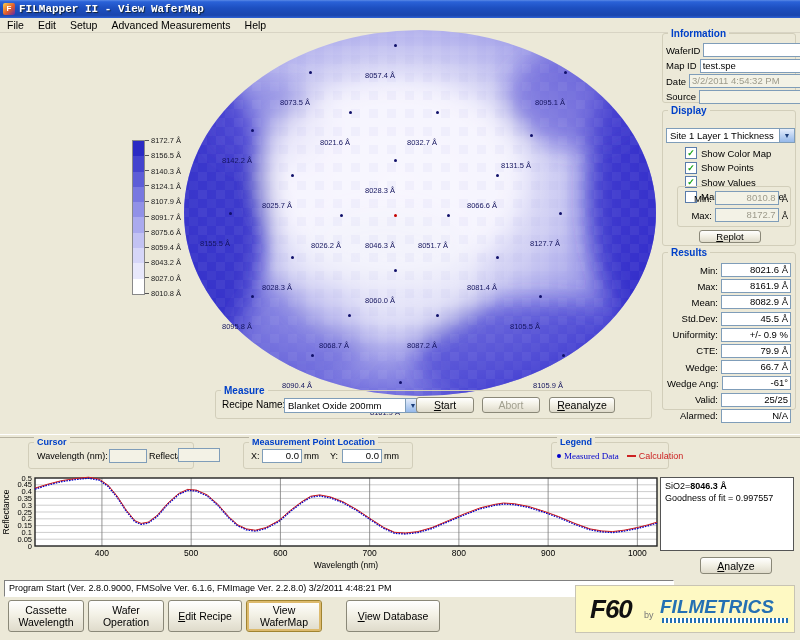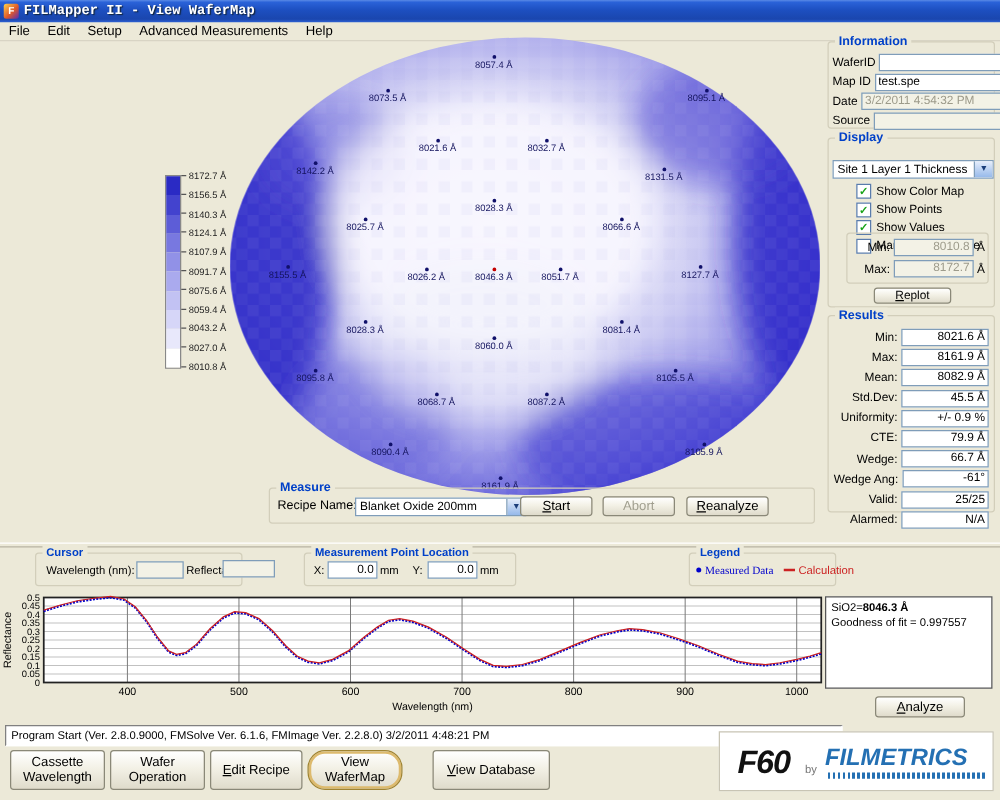--- a/index.html
+++ b/index.html
@@ -42,42 +42,42 @@
     line-height:10px;text-align:center;color:#17a317;font-weight:bold;}
   .cbx .lbl{font-size:9.5px;white-space:nowrap;}
   
   #colorbar{position:absolute;left:132px;top:140px;width:13px;height:155px;
     border:1px solid #888;box-sizing:border-box;display:flex;flex-direction:column;}
   #colorbar .seg{flex:1;}
   .cbarlabel{position:absolute;font-size:7.5px;color:#222;white-space:nowrap;}
   .cbartick{position:absolute;width:4px;height:1px;background:#555;}
   
   #wafer-svg{position:absolute;left:180px;top:28px;}
-  .wpt-label{position:absolute;width:60px;text-align:center;font-size:7.5px;color:#14145e;
-    white-space:nowrap;}
+  .wpt-label{position:absolute;width:60px;text-align:left;font-size:7.5px;color:#14145e;
+    white-space:nowrap;margin-top:24px;}
   .wpt-dot{position:absolute;width:3px;height:3px;border-radius:50%;background:#10106a;}
   .wpt-dot.sel{background:#c40000;}
   
   .inforow{display:flex;align-items:center;margin:0 3px 1.5px 3px;}
   .inforow .lab{width:40px;text-align:right;font-size:9.5px;padding-right:3px;white-space:nowrap;}
   .inforow .fld{flex:1;}
   .resrow{display:flex;align-items:center;margin:0 4px 2.2px 4px;}
   .resrow .lab{flex:1;text-align:right;font-size:9.5px;padding-right:3px;white-space:nowrap;}
   .resrow .fld{width:64px;}
   
   #divider{position:absolute;left:0;top:434px;width:800px;height:2px;
     border-top:1px solid #fff;border-bottom:1px solid #b8b4a2;}
   .smalllab{font-size:9px;white-space:nowrap;}
   #statusbar{position:absolute;left:4px;top:580px;width:664px;height:15px;background:#fff;
     border:1px solid;border-color:#808080 #fff #fff #808080;font-size:9px;line-height:15px;
     padding-left:4px;overflow:hidden;white-space:nowrap;}
   #fitbox{position:absolute;left:660px;top:477px;width:134px;height:74px;background:#fff;
     border:1px solid #555;padding:2px 4px;box-sizing:border-box;font-size:9px;line-height:12px;}
   
-  #logobox{position:absolute;left:575px;top:585px;width:220px;height:48px;background:#ffffff;
+  #logobox{position:absolute;left:575px;top:585px;width:220px;height:48px;background:#fef9c3;
     border:1px solid #c8c4b4;box-sizing:border-box;}
   #logo-f60{position:absolute;left:14px;top:8px;font-style:italic;font-weight:bold;
     font-size:26px;color:#111;letter-spacing:-1px;}
   #logo-by{position:absolute;left:68px;top:24px;font-size:9px;color:#777;}
   #logo-brand{position:absolute;left:84px;top:10px;font-style:italic;font-weight:bold;
     font-size:19px;letter-spacing:0px;}
   #logo-hatch{position:absolute;left:86px;top:32px;width:126px;height:5px;
     background:repeating-linear-gradient(90deg,#2470b3 0 2px,#fff 2px 4px);}
 </style>
 </head>
@@ -424,21 +424,21 @@
     <div>Goodness of fit = 0.997557</div>
   </div>
   <button class="xpbtn" id="analyze-btn" style="left:700px;top:557px;width:72px;height:17px;"><u>A</u>nalyze</button>
 
   <div id="statusbar">Program Start (Ver. 2.8.0.9000, FMSolve Ver. 6.1.6, FMImage Ver. 2.2.8.0)  3/2/2011 4:48:21 PM</div>
 
   <div id="navrow">
       <button class="xpbtn" style="left: 8px; top: 600px; width: 76px; height: 32px; white-space: normal; line-height: 12px; font-size: 10.5px; padding: 0px 4px;">Cassette Wavelength</button>
       <button class="xpbtn" style="left: 88px; top: 600px; width: 76px; height: 32px; white-space: normal; line-height: 12px; font-size: 10.5px; padding: 0px 4px;">Wafer Operation</button>
       <button class="xpbtn" style="left: 168px; top: 600px; width: 74px; height: 32px; white-space: normal; line-height: 12px; font-size: 10.5px; padding: 0px 4px;"><u>E</u>dit Recipe</button>
-      <button class="xpbtn activebtn" style="left: 246px; top: 600px; width: 76px; height: 32px; white-space: normal; line-height: 12px; font-size: 10.5px; padding: 0px 4px; border-radius: 14px;">View WaferMap</button>
+      <button class="xpbtn activebtn" style="left: 246px; top: 600px; width: 76px; height: 32px; white-space: normal; line-height: 12px; font-size: 10.5px; padding: 0px 4px;">View WaferMap</button>
       <button class="xpbtn" style="left: 346px; top: 600px; width: 94px; height: 32px; white-space: normal; line-height: 12px; font-size: 10.5px; padding: 0px 4px;"><u>V</u>iew Database</button>
     </div>
 
   <div id="logobox">
     <span id="logo-f60">F60</span>
     <span id="logo-by">by</span>
     <span id="logo-brand" style="color: rgb(36, 112, 179);">FILMETRICS</span>
     <div id="logo-hatch"></div>
   </div>
 

